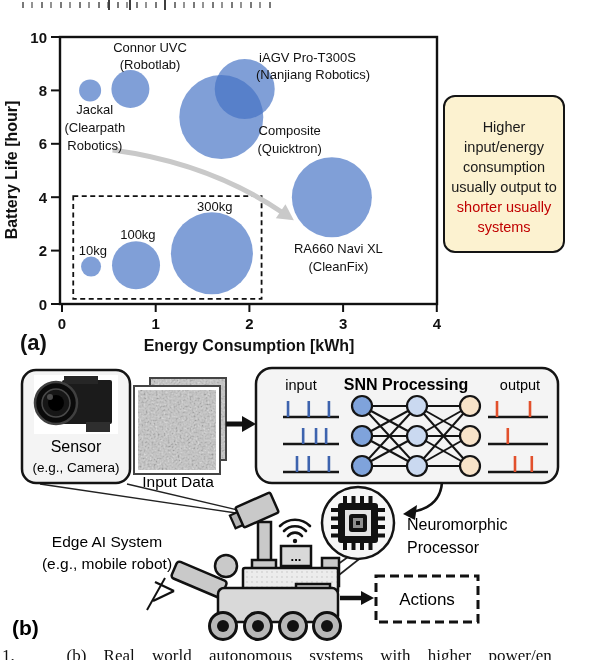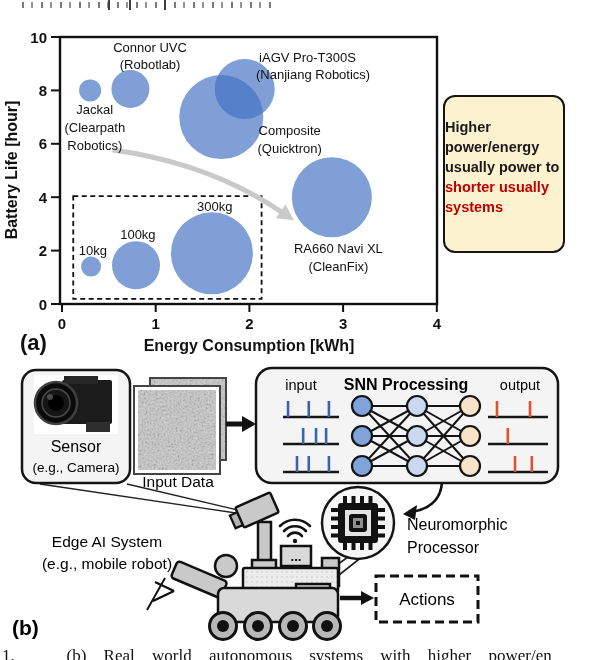--- a/index.html
+++ b/index.html
@@ -11,22 +11,22 @@
   .top-crop{
     position:absolute;left:22px;top:2px;width:250px;height:6px;
     background:repeating-linear-gradient(90deg,#4d4d4d 0 2px,transparent 2px 9px,#707070 9px 11px,transparent 11px 19px);
     opacity:.75;
   }
   .desc{position:absolute;top:0;width:2px;height:10px;background:#3f3f3f;}
   
   .note{
     position:absolute;left:443px;top:95px;width:122px;height:158px;
     box-sizing:border-box;background:#FCF2D0;border:2.5px solid #141414;
-    border-radius:12px;padding-top:20px;
-    font-size:14.5px;line-height:20px;font-weight:700;color:#1a1a1a;
+    border-radius:12px;text-align:center;padding-top:20px;
+    font-size:14.5px;line-height:20px;font-weight:400;color:#1a1a1a;
   }
   .note .red{color:#C00000;}
   svg{position:absolute;left:0;}
   #chart-a{top:10px;}
   #panel-b{top:360px;}
   .caption{
     position:absolute;left:2px;top:647px;width:610px;height:13px;overflow:hidden;
     font-family:"Liberation Serif",serif;font-size:17px;line-height:17px;
     white-space:pre;word-spacing:13px;color:#111;
   }
@@ -88,22 +88,23 @@
     <text x="214.731" y="196.01100000000002" text-anchor="middle" dominant-baseline="central" font-size="13" font-weight="500" fill="#111">300kg</text>
     <text x="137.897" y="224.046" text-anchor="middle" dominant-baseline="central" font-size="13" font-weight="500" fill="#111">100kg</text>
     <text x="92.921" y="240.066" text-anchor="middle" dominant-baseline="central" font-size="13" font-weight="500" fill="#111">10kg</text>
     <text x="338.415" y="238.998" text-anchor="middle" dominant-baseline="central" font-size="13" font-weight="500" fill="#111">RA660 Navi XL</text>
     <text x="338.415" y="256.887" text-anchor="middle" dominant-baseline="central" font-size="13" font-weight="500" fill="#111">(CleanFix)</text>
     <text x="20" y="340" font-size="22" font-weight="bold" fill="#111">(a)</text>
   </svg>
 
 <div class="note">
   <div>Higher</div>
-  <div>power/energy</div>
-  <div>usually power to</div>
+  <div>input/energy</div>
+  <div>consumption</div>
+  <div>usually output to</div>
   <div class="red">shorter usually</div>
   <div class="red">systems</div>
 </div>
 
 <svg id="panel-b" width="600" height="290" viewBox="0 0 600 290">
   <defs>
     <filter id="noiseF" x="0%" y="0%" width="100%" height="100%">
       <feFlood flood-color="#c8c8c8" result="bg"></feFlood>
       <feTurbulence type="fractalNoise" baseFrequency="0.5" numOctaves="3" seed="7" stitchTiles="stitch" result="t"></feTurbulence>
       <feColorMatrix in="t" type="saturate" values="0" result="g"></feColorMatrix>

